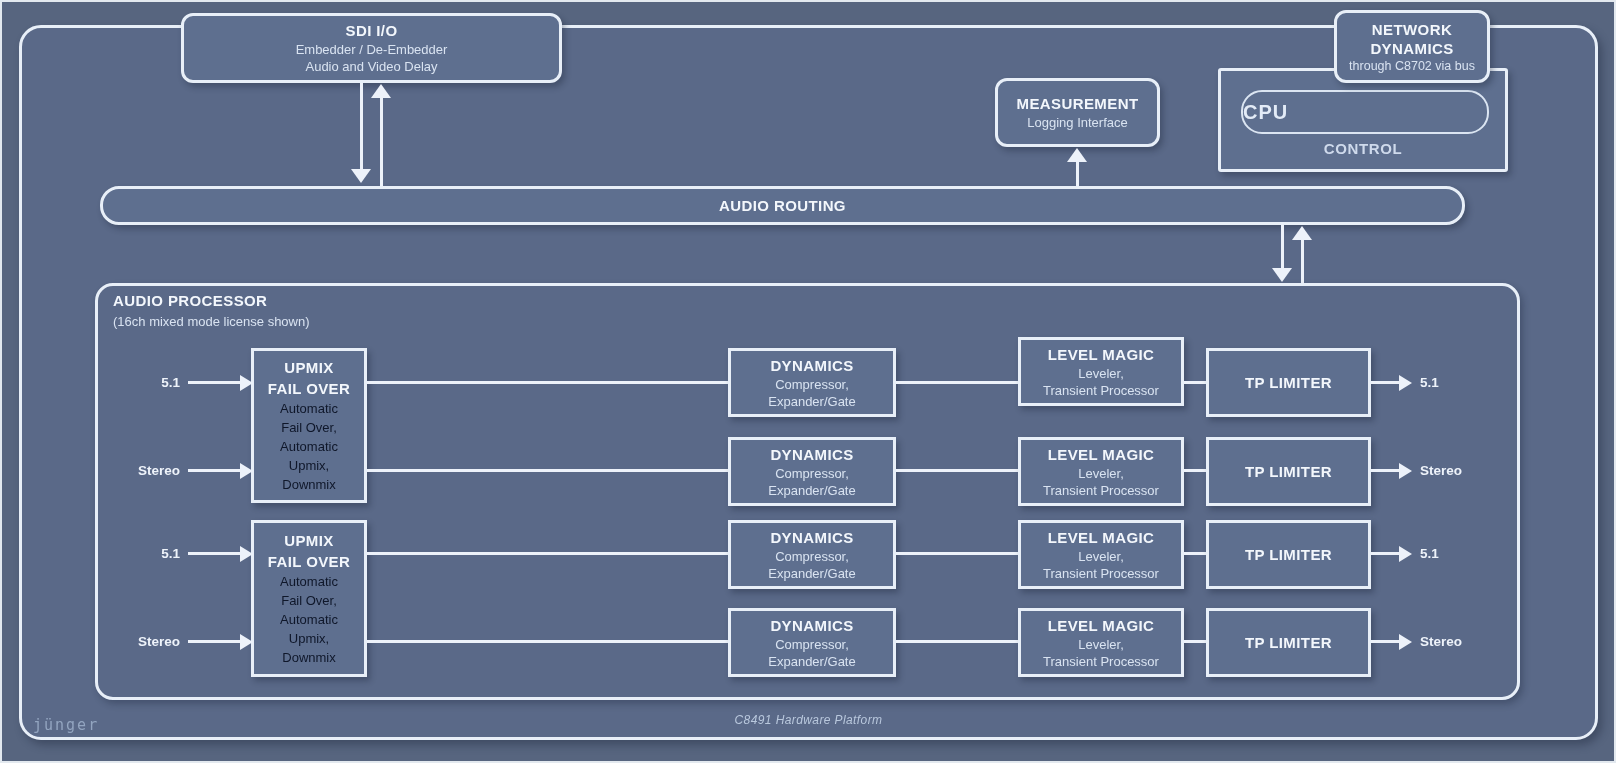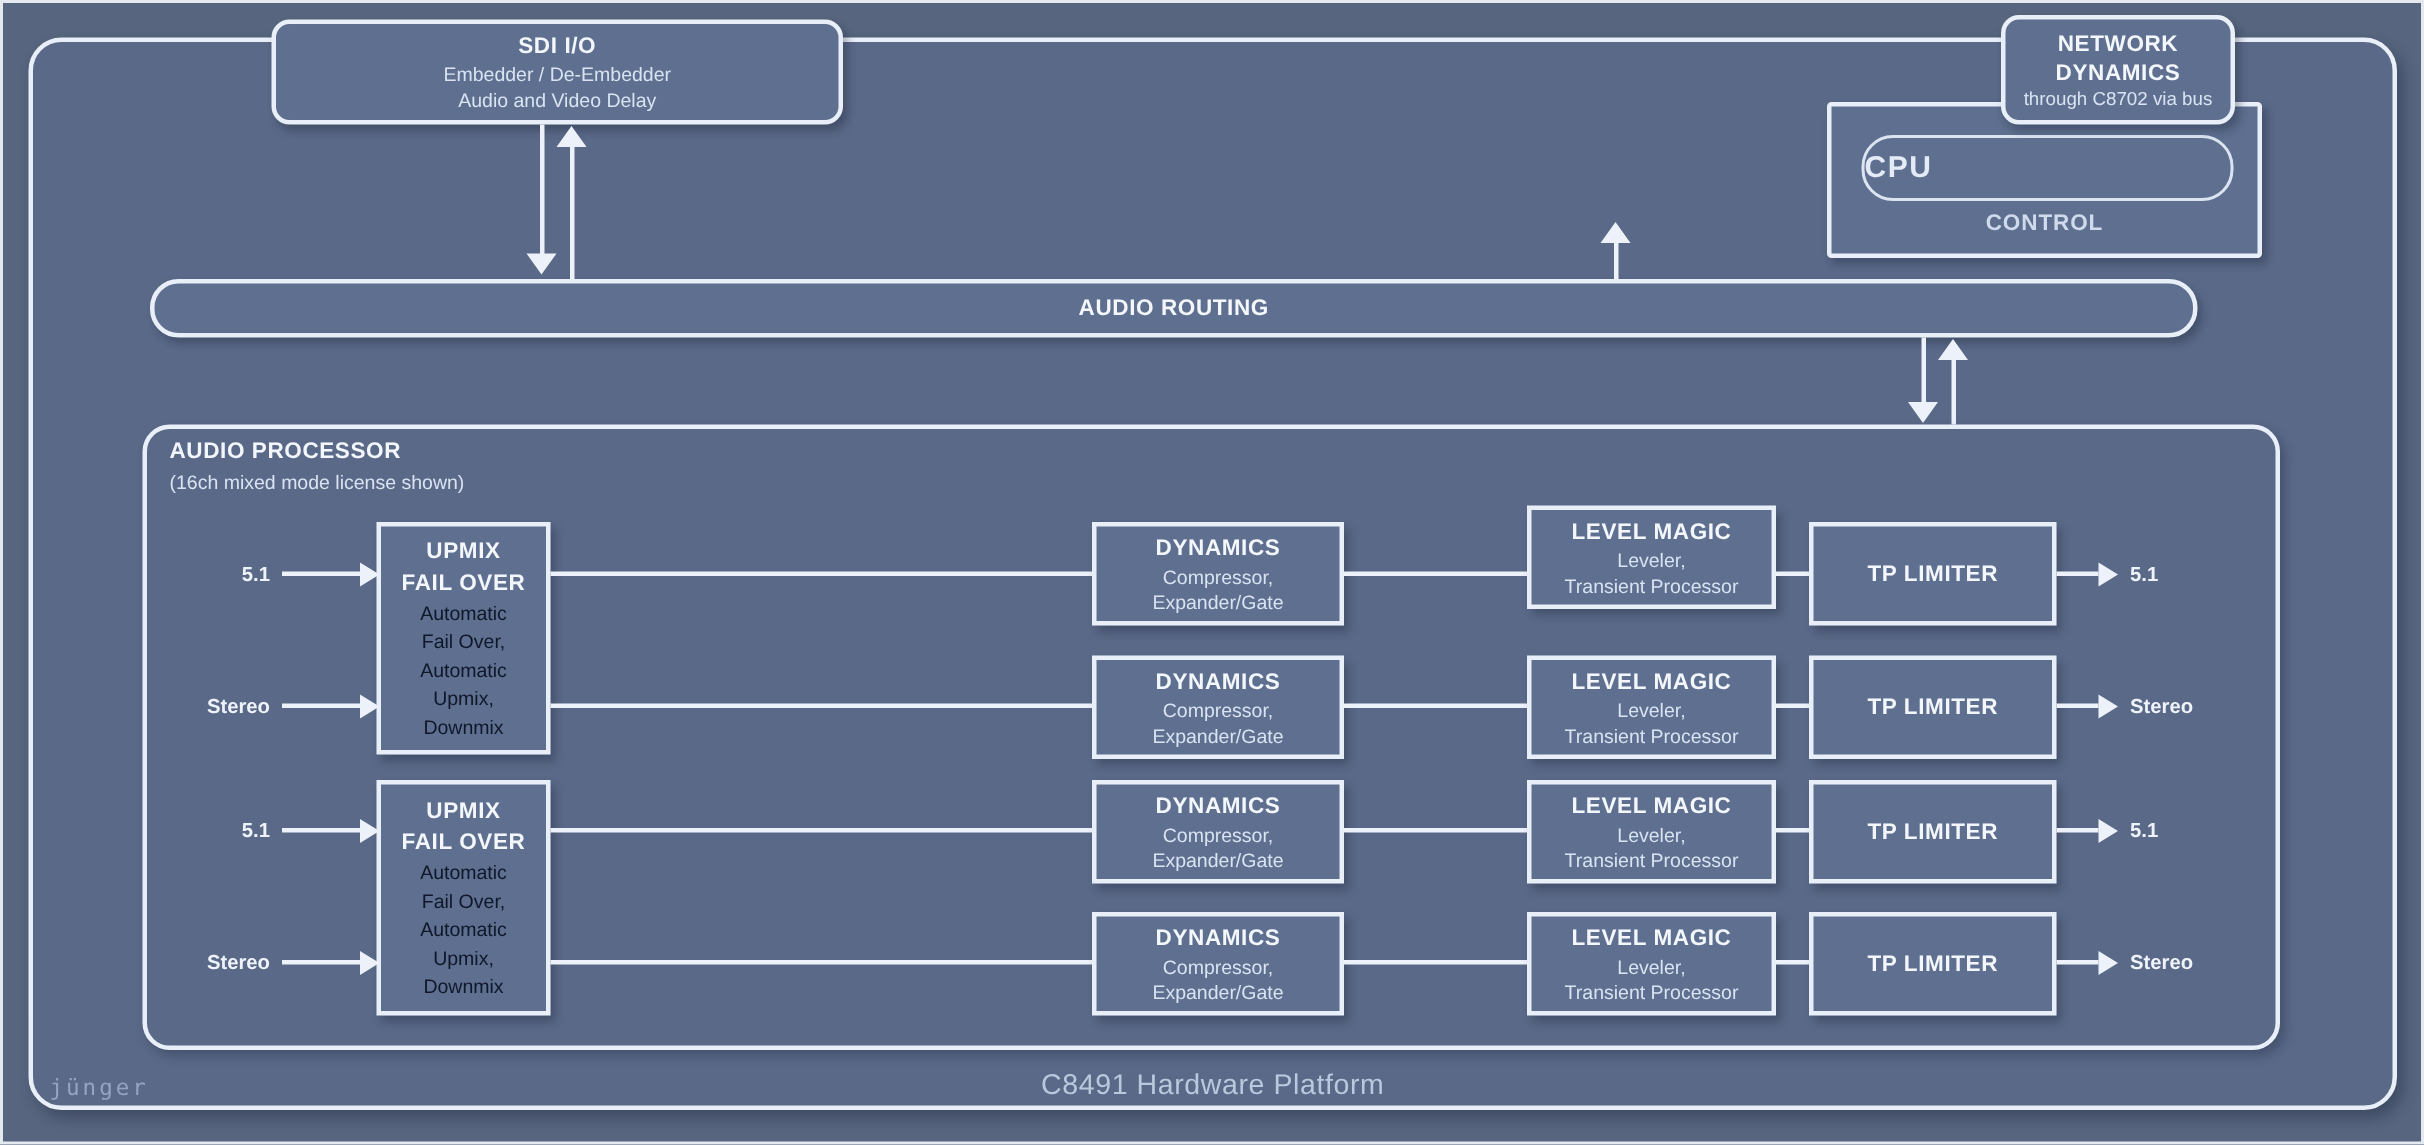--- a/index.html
+++ b/index.html
@@ -50,21 +50,21 @@
     border:2.5px solid #dbe5f2;border-radius:21px;
     display:flex;align-items:center;justify-content:flex-start;
   }
   .cpu-label{font-weight:bold;font-size:20px;color:#e3ebf7;letter-spacing:1px;}
   .control-label{
     position:absolute;left:0;right:0;bottom:12px;text-align:center;
     font-weight:bold;font-size:15px;color:#cfdaec;letter-spacing:.6px;
   }
   .footer-text{
     left:19px;top:713px;width:1579px;text-align:center;
-    font-size:19px;color:#b9c8dd;letter-spacing:.4px;
+    font-size:12px;color:#b9c8dd;letter-spacing:.4px;font-style:italic;
   }
   .brand{
     left:33px;top:716px;font-family:"DejaVu Sans Mono", monospace;
     font-size:15px;color:#93a5c0;letter-spacing:2px;
   }
   .upmix-details{font-size:13px;line-height:19px;color:#0f172a;}
 </style>
 </head>
 <body>
 
@@ -80,20 +80,24 @@
     <div class="box-title">SDI I/O</div>
     <div class="box-sub">Embedder / De-Embedder</div>
     <div class="box-sub">Audio and Video Delay</div>
   </div>
 
   <div class="vline" style="left:360px;top:83px;height:87px;"></div>
   <div class="tri-down" style="left:351px;top:169px;"></div>
   <div class="tri-up" style="left:371px;top:84px;"></div>
   <div class="vline" style="left:380px;top:97px;height:89px;"></div>
 
+  <div class="abs box rounded" style="left:995px;top:78px;width:165px;height:69px;">
+    <div class="box-title">MEASUREMENT</div>
+    <div class="box-sub">Logging Interface</div>
+  </div>
 
   <div class="tri-up" style="left:1067px;top:148px;"></div>
   <div class="vline" style="left:1076px;top:161px;height:25px;"></div>
 
   <div class="abs control-box">
     <div class="abs cpu-box">
       <div class="cpu-label">CPU</div>
     </div>
     <div class="control-label">CONTROL</div>
   </div>

